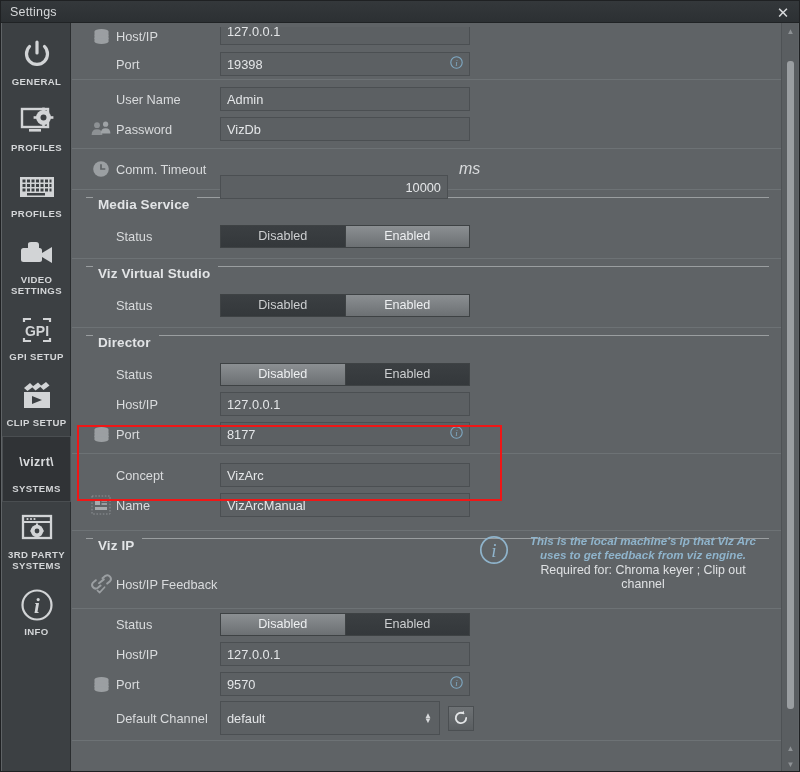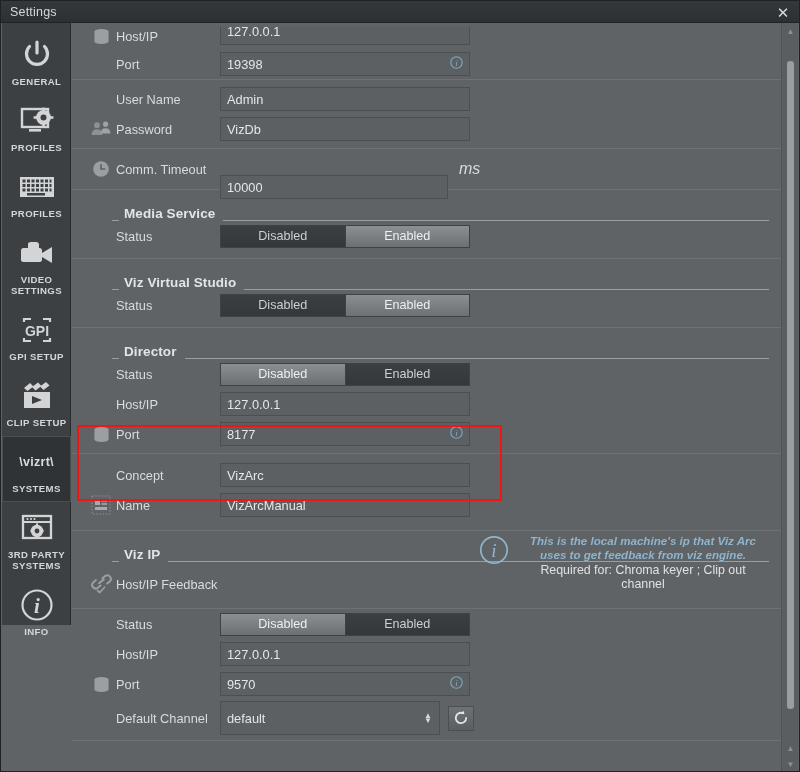--- a/index.html
+++ b/index.html
@@ -34,21 +34,21 @@
     position: absolute; right: 0; top: 0;
     width: 36px; height: 22px;
     display: flex; align-items: center; justify-content: center;
     color: #d8dadc; font-size: 15px; line-height: 1;
     cursor: pointer;
   }
 
   
   .sidebar {
     position: absolute; left: 1px; top: 22px;
-    width: 69px; height: 602px;
+    width: 69px; height: 749px;
     background: #3c4043;
     border-right: 1px solid #2a2d2f;
     padding-top: 6px;
   }
   .side-item {
     width: 69px;
     display: flex; flex-direction: column;
     align-items: center; justify-content: flex-start;
     padding: 9px 2px 8px 2px;
     cursor: pointer;
@@ -78,25 +78,24 @@
   }
   .rows { position: absolute; left: 0; top: 0; width: 711px; }
 
   .sep {
     height: 1px; background: #6d7275;
     margin: 0;
   }
 
   
   .group-head {
-    display: flex; align-items: flex-end;
+    display: flex; align-items: flex-start;
     height: 24px;
     padding: 0 14px 0 14px;
     margin-top: 7px;
-    margin-left: 26px;
   }
   .group-head .dash {
     width: 7px; height: 1px; background: #9a9ea0; margin-right: 5px;
   }
   .group-head .gtitle {
     color: #e2e4e6; font-size: 13.5px; font-weight: bold;
     letter-spacing: .1px; white-space: nowrap;
   }
   .group-head .rule {
     flex: 1; height: 1px; background: #9a9ea0; margin-left: 8px;
@@ -126,21 +125,21 @@
     border: 1px solid #4b4f52;
     color: #e4e6e8; font-size: 12.8px;
     display: flex; align-items: center;
     padding: 0 6px;
     position: relative;
   }
   .txt.clipped { height: 18px; align-items: flex-start; border-top: none; }
   .txt .infoi {
     position: absolute; right: 6px; top: 50%; transform: translateY(-50%);
   }
-  .txt.center { justify-content: flex-start; width: 228px; margin-top: 36px; }
+  .txt.center { justify-content: flex-end; width: 228px; margin-top: 36px; }
 
   .unit {
     margin-left: 11px; color: #d9dbdd;
     font-size: 16px; font-style: italic;
   }
 
   
   .toggle {
     display: flex; width: 250px; height: 23px;
     border: 1px solid #3e4244;

